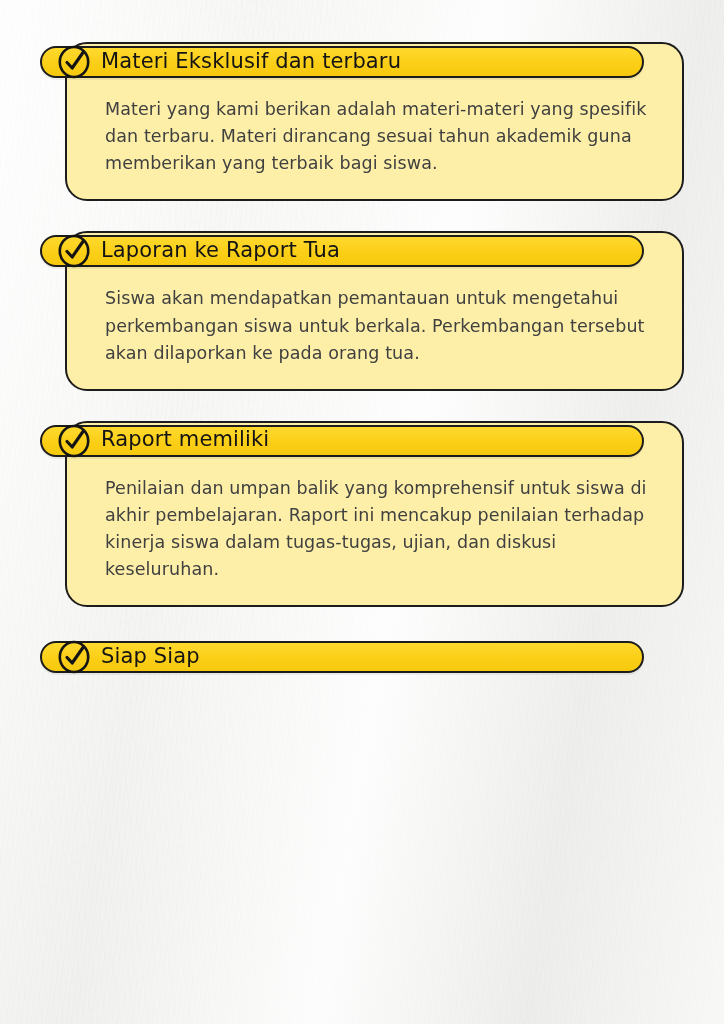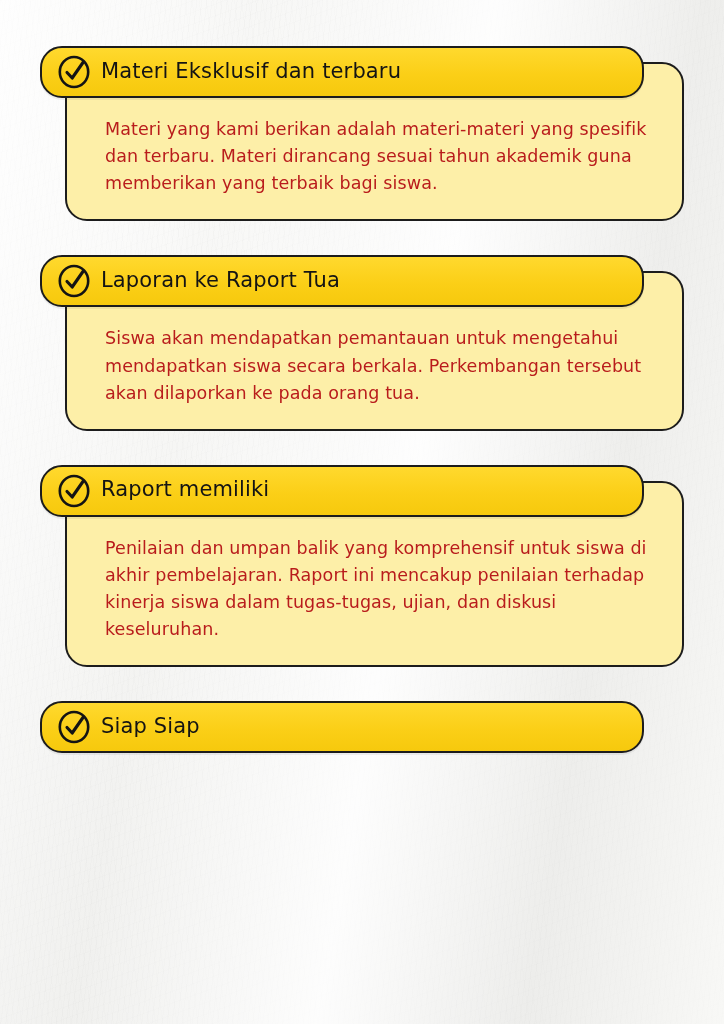--- a/index.html
+++ b/index.html
@@ -50,32 +50,32 @@
     margin-left: 25px;
     margin-right: 0px;
     margin-top: -36px;
     padding: 52px 26px 22px 38px;
     z-index: 1;
   }
 
   .card-body p {
     font-size: 17.5px;
     line-height: 1.55;
-    color: #b91c1c;
+    color: #404040;
     letter-spacing: 0.1px;
   }
 
   
   .card-header {
     position: relative;
     z-index: 3;
     background: linear-gradient(180deg, #ffd92e 0%, #fbcf17 55%, #f6c90d 100%);
     border: 2.5px solid #1c1c1c;
     border-radius: 22px;
-    height: 52px;
+    height: 32px;
     width: 604px;
     display: flex;
     align-items: center;
     padding-left: 14px;
     box-shadow: 0 2px 0 rgba(0,0,0,0.06);
   }
 
   .check-icon {
     width: 34px;
     height: 34px;
@@ -124,21 +124,21 @@
     <div class="card-header">
       <span class="check-icon">
         <svg viewBox="0 0 34 34" width="34" height="34">
           <ellipse cx="17" cy="17" rx="14.2" ry="15" fill="none" stroke="#141414" stroke-width="2.6"></ellipse>
           <path d="M10 17.5 L15.2 23 L26 7.5" fill="none" stroke="#141414" stroke-width="3.1" stroke-linecap="round" stroke-linejoin="round"></path>
         </svg>
       </span>
       <span class="card-title">Laporan ke Raport Tua</span>
     </div>
     <div class="card-body">
-      <p>Siswa akan mendapatkan pemantauan untuk mengetahui mendapatkan siswa secara berkala. Perkembangan tersebut akan dilaporkan ke pada orang tua.</p>
+      <p>Siswa akan mendapatkan pemantauan untuk mengetahui perkembangan siswa untuk berkala. Perkembangan tersebut akan dilaporkan ke pada orang tua.</p>
     </div>
   </div>
 
   <div class="spacer-lg"></div>
 
   <div class="card">
     <div class="card-header">
       <span class="check-icon">
         <svg viewBox="0 0 34 34" width="34" height="34">
           <ellipse cx="17" cy="17" rx="14.2" ry="15" fill="none" stroke="#141414" stroke-width="2.6"></ellipse>

